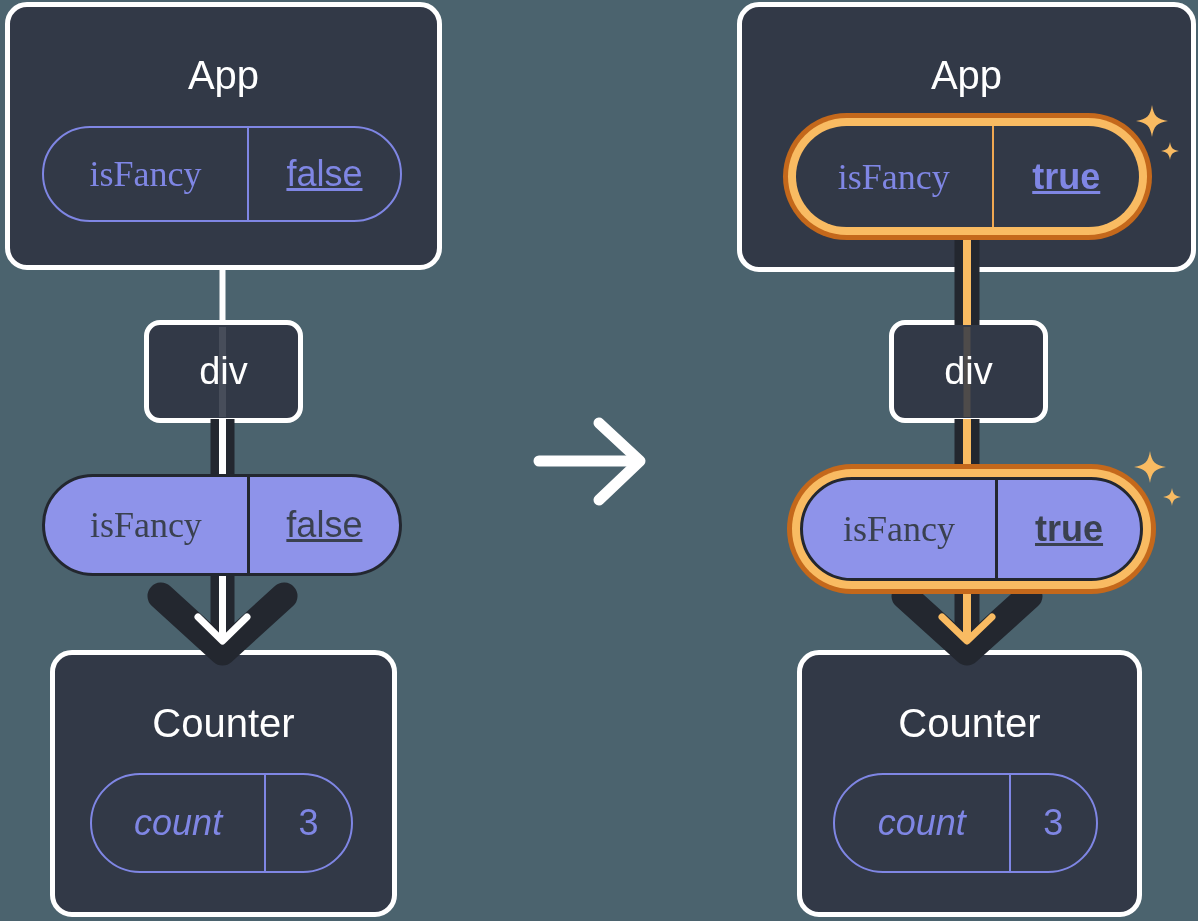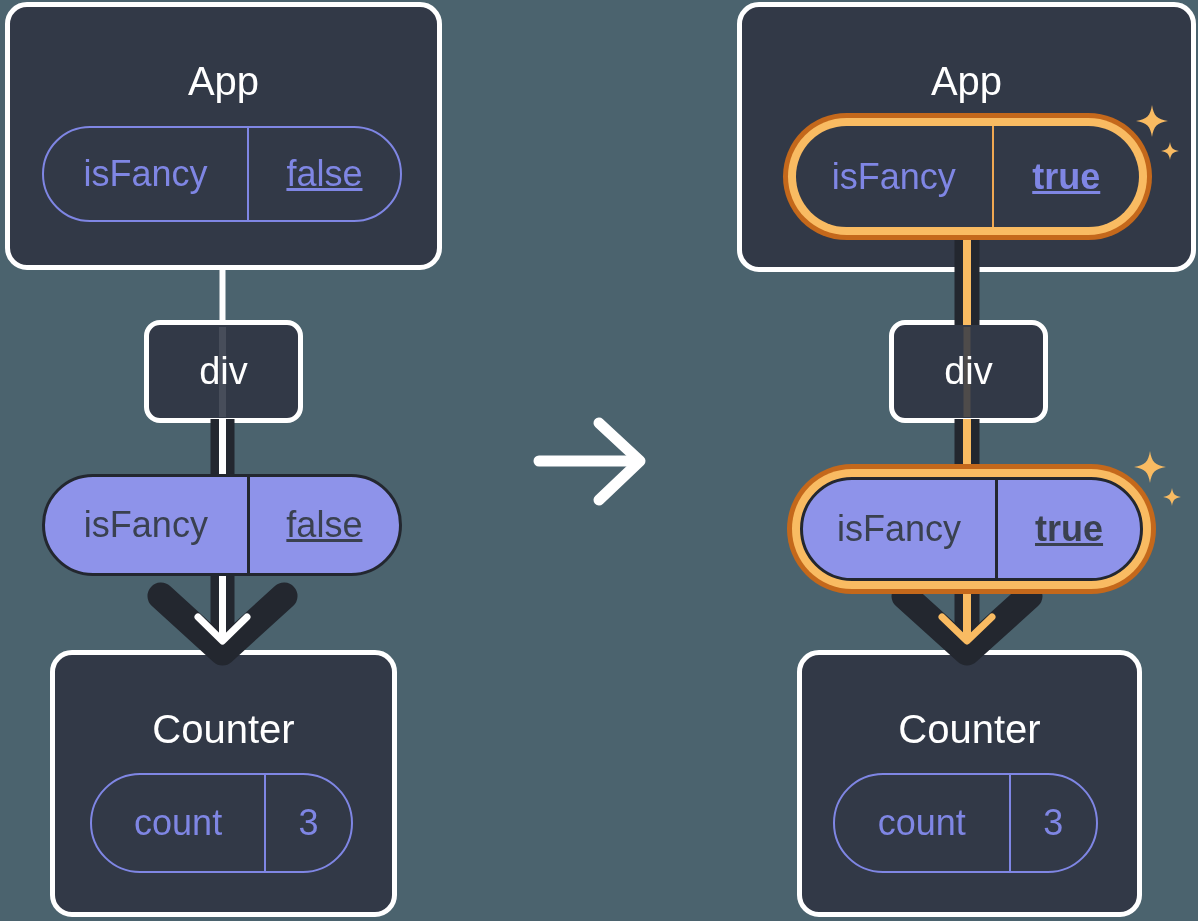--- a/index.html
+++ b/index.html
@@ -12,34 +12,34 @@
   .box{
     position:absolute;z-index:1;box-sizing:border-box;
     background:var(--box_fill);
     border:5px solid var(--white);
     border-radius:22px;
   }
   .box.small{border-radius:16px;}
   
   .title{
     position:absolute;z-index:2;text-align:center;
-    color:var(--white);font-size:40px;font-weight:500;line-height:40px;margin-top:6px;
+    color:var(--white);font-size:40px;font-weight:500;line-height:40px;
   }
   .div-label{
     position:absolute;z-index:4;display:flex;align-items:center;justify-content:center;
     color:var(--white);font-size:38px;font-weight:400;
   }
   
   .pill{
     position:absolute;z-index:4;display:flex;align-items:stretch;
     box-sizing:border-box;border-radius:999px;font-size:36px;
   }
   .pill .cell{display:flex;align-items:center;justify-content:center;min-width:0;}
-  .split-57 .n{flex:0 0 57%;} .split-57 .v{flex:1 1 auto;text-decoration:underline;}
-  .split-66 .n{flex:0 0 66.5%;} .split-66 .v{flex:1 1 auto;}
+  .split-57 .n{flex:0 0 57%;font-family:Liberation Serif, serif;} .split-57 .v{flex:1 1 auto;text-decoration:underline;}
+  .split-66 .n{flex:0 0 66.5%;font-style:italic;} .split-66 .v{flex:1 1 auto;}
   .outline{border:2.5px solid var(--purple);color:var(--purple);}
   .outline .n{border-right:2.5px solid var(--purple);}
   .purple-pill{background:var(--purple_fill);border:3px solid var(--dark);color:var(--text_dark);}
   .purple-pill .n{border-right:3px solid var(--dark);}
   
   .ring{
     position:absolute;z-index:4;box-sizing:border-box;
     background:var(--orange_dark);border-radius:999px;padding:5px;
   }
   .ring-inner{

